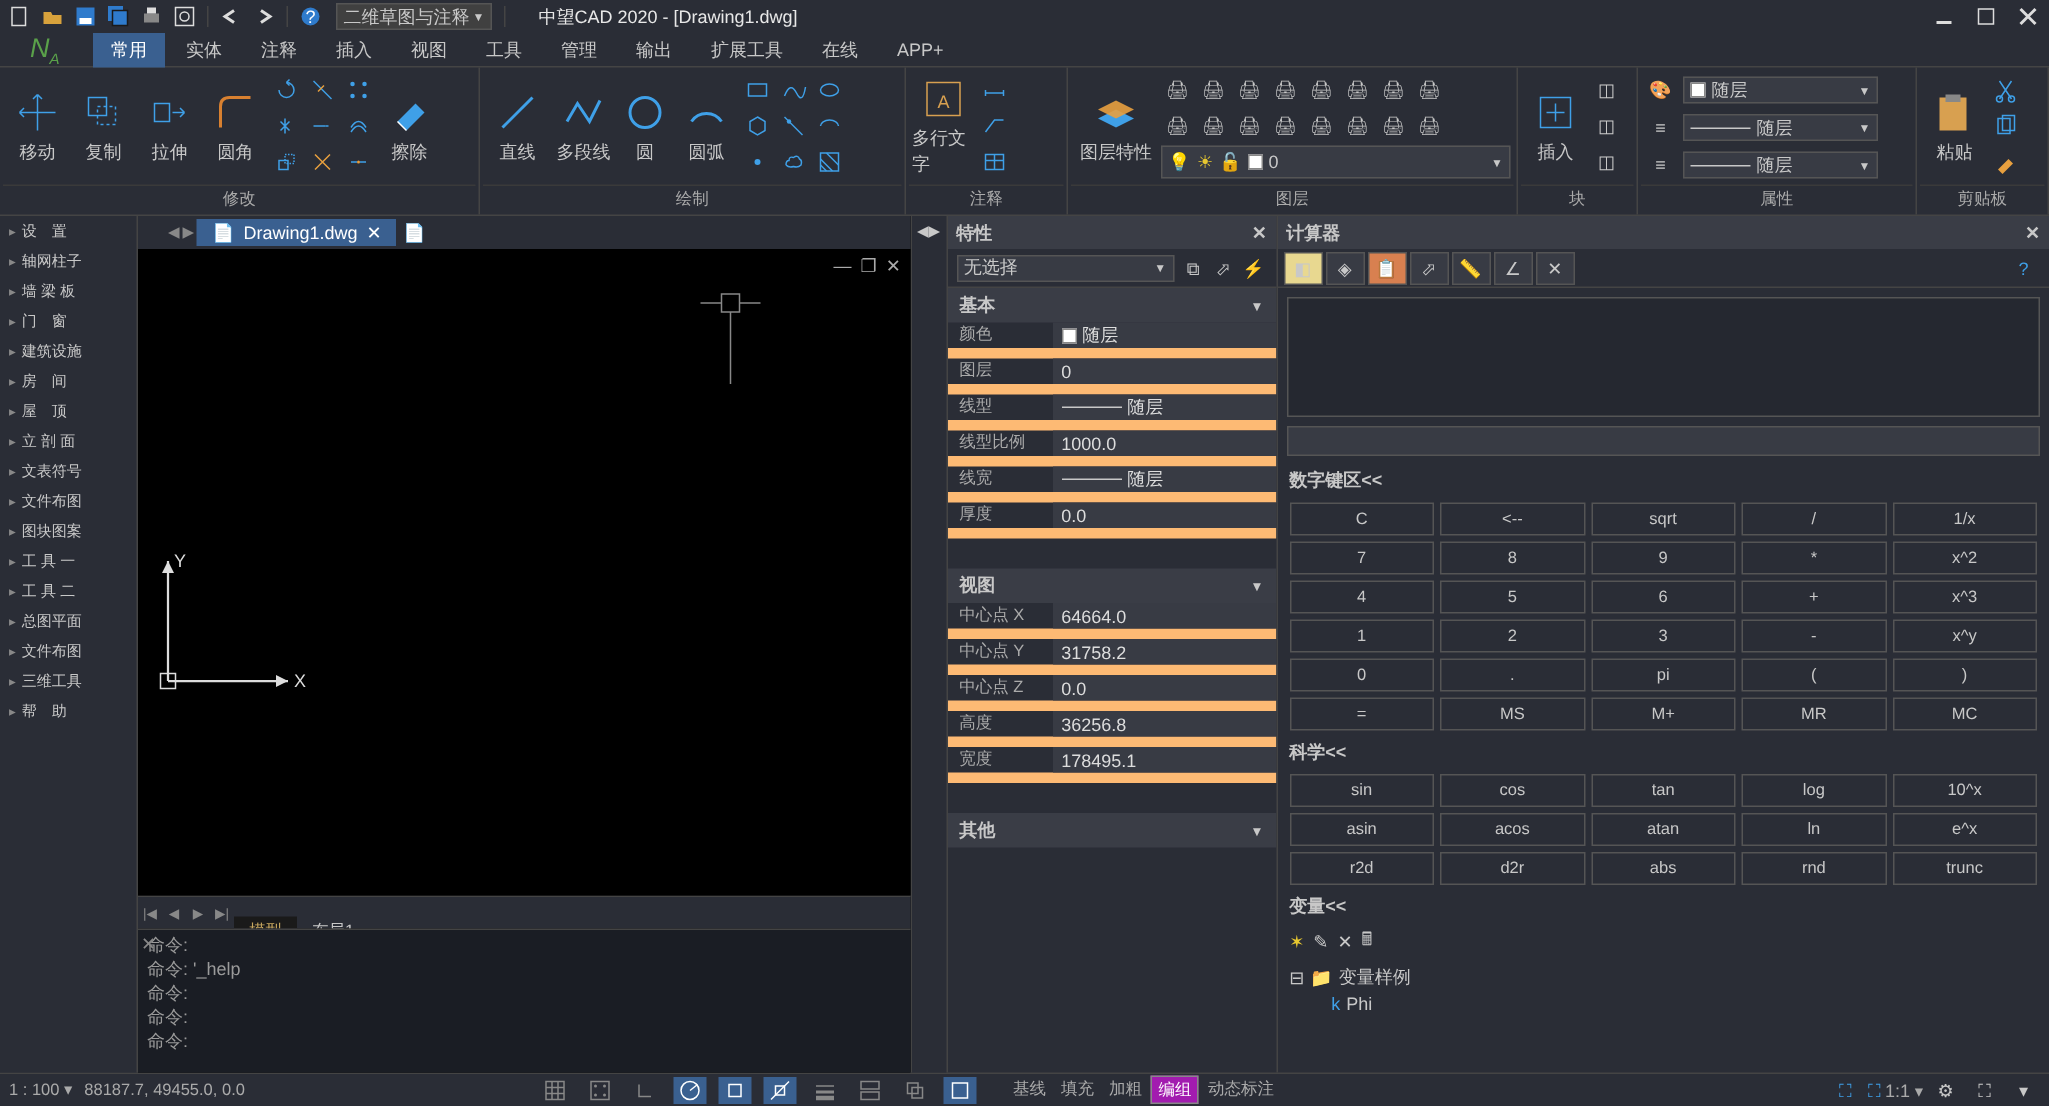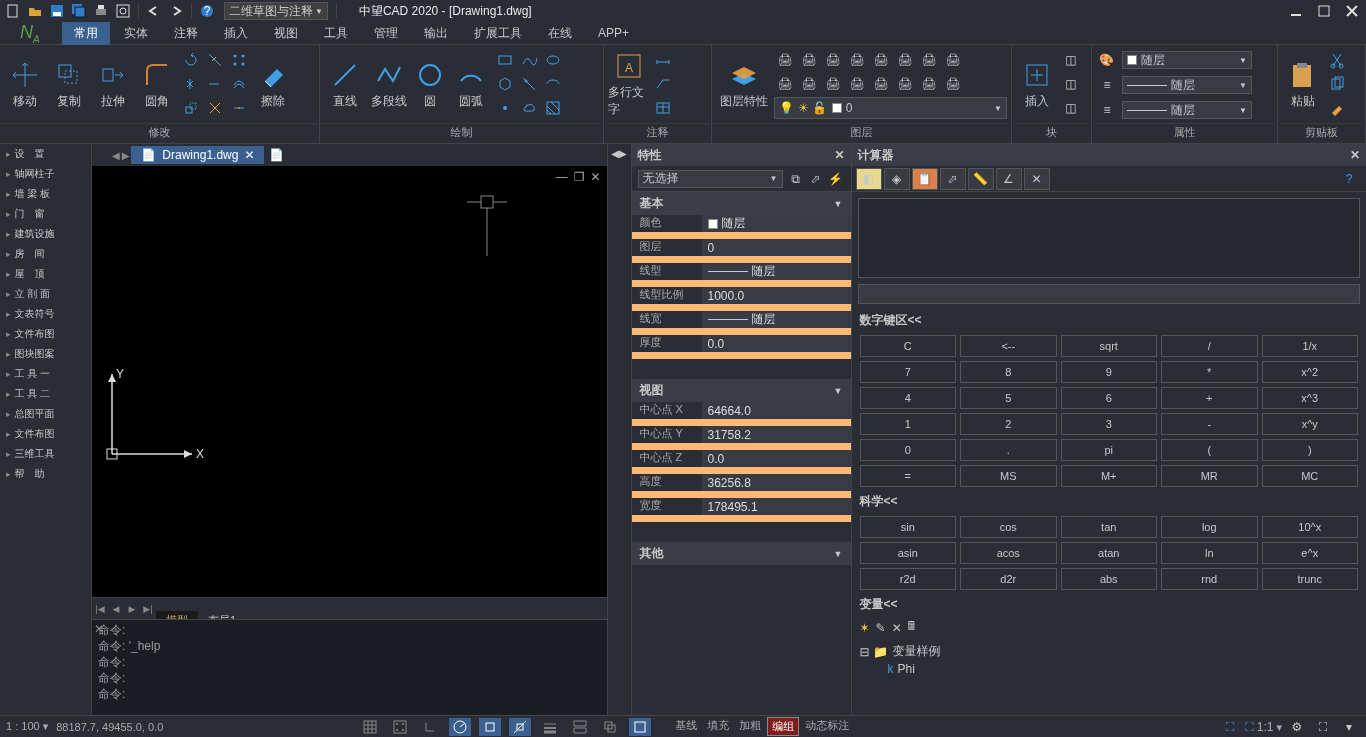--- a/index.html
+++ b/index.html
@@ -72,21 +72,21 @@
 .calc-grid { display: grid; grid-template-columns: repeat(5, 1fr); gap: 4px; padding: 4px 8px; }
 .calc-btn { height: 22px; border: 1px solid #555; display: flex; align-items: center; justify-content: center; cursor: pointer; background: #2a2d36; font-size: 11px; }
 .calc-var-tb { display: flex; gap: 6px; padding: 2px 8px; align-items: center; }
 .calc-var-tree { padding: 2px 8px; }
 .tree-row { display: flex; align-items: center; gap: 4px; padding: 1px 0; font-size: 11px; }
 
 .status-bar { height: 22px; background: #2a2d36; border-top: 1px solid #444; display: flex; align-items: center; padding: 0 6px; gap: 8px; }
 .sb-item { font-size: 11px; color: #aaa; }
 .sb-btn { width: 22px; height: 18px; display: flex; align-items: center; justify-content: center; cursor: pointer; }
 .sb-text-btn { padding: 1px 4px; cursor: pointer; font-size: 11px; color: #aaa; }
-.sb-text-btn.active { background: #7f1d1d; color: #fff; border: 1px solid #888; }
+.sb-text-btn.active { background: #a21caf; color: #fff; border: 1px solid #888; }
 .sb-right { margin-left: auto; display: flex; align-items: center; gap: 4px; }
 
 .panel-nav { width: 24px; background: #2a2d36; border-left: 1px solid #444; display: flex; flex-direction: column; align-items: center; }
 .swatch { width: 10px; height: 10px; border: 1px solid #888; display: inline-block; }
 .arrow-dn { font-size: 8px; margin-left: 2px; }
 .line-sample { width: 40px; height: 1px; background: #c8c8c8; display: inline-block; }
 svg { overflow: visible; }
 </style>
 </head>
 <body>

